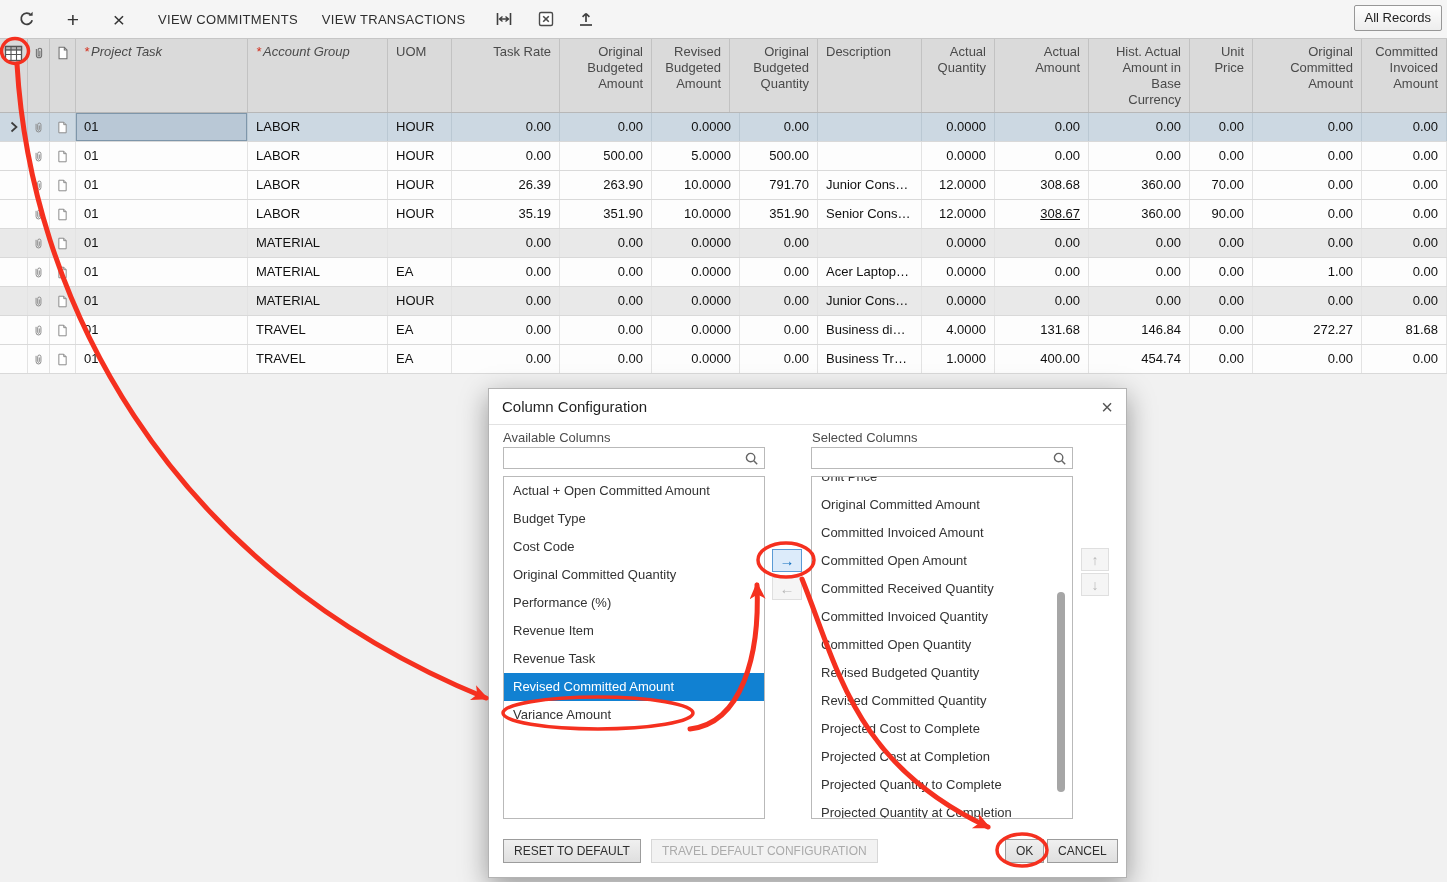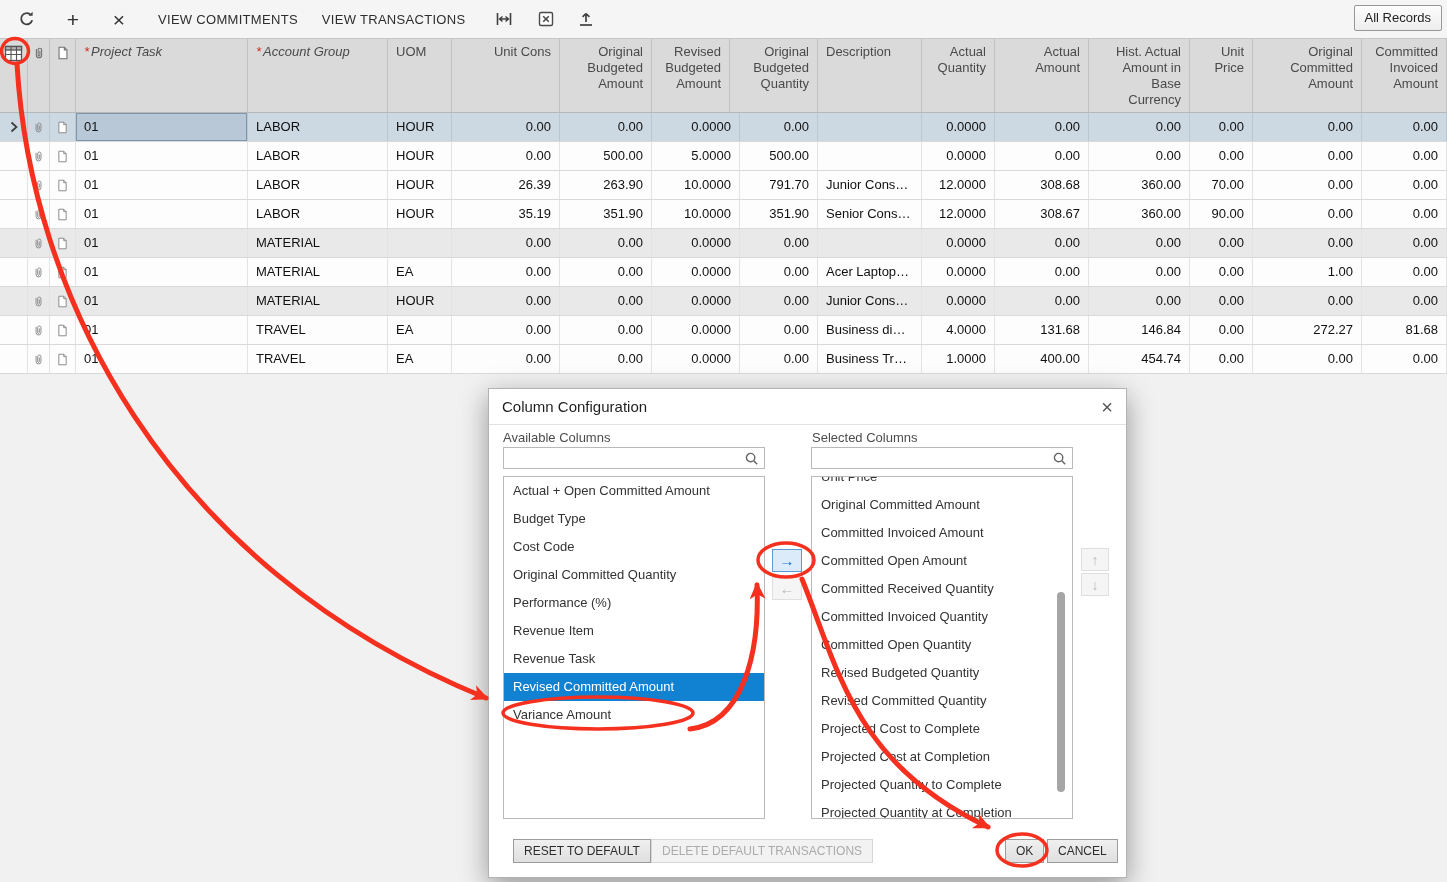--- a/index.html
+++ b/index.html
@@ -45,21 +45,21 @@
   .lsel{background:var(--sel,#1181d2);color:#fff}
   .scrolled{margin-top:-14px}
   .sb-thumb{position:absolute;right:7px;top:115px;width:8px;height:200px;background:#a6a6a6;border-radius:4px;cursor:pointer}
   .xfer{position:absolute;width:30px;height:23px;display:flex;align-items:center;justify-content:center;font-size:15px;cursor:pointer}
   .xfer-right{left:283px;top:160px;background:#dcebfa;border:1px solid #5b9bd5;color:#0f6dbd;font-weight:bold}
   .xfer-left{left:283px;top:188px}
   .updown{left:592px;width:28px;height:23px;font-size:14px}
   .ud-up{top:159px}.ud-down{top:184px}
   .xdis{background:#f5f5f5;border:1px solid #dfdfdf;color:#b8b8b8;font-weight:normal}
   .dbtn{position:absolute;top:450px;height:24px;line-height:22px;padding:0 10px;font-size:12px;color:#2e2e2e;background:linear-gradient(#f0f0f0,#dfdfdf);border:1px solid #9c9c9c;white-space:nowrap;cursor:pointer}
-  .btn-reset{left:24px}
+  .btn-reset{left:14px}
   .btn-delete{left:162px;background:#f2f2f2;border-color:#d7d7d7;color:#ababab}
   .btn-ok{left:516px}
   .btn-cancel{left:558px}
 
   
   .ann-layer{position:absolute;left:0;top:0;z-index:50;pointer-events:none}
   .ann{fill:none;stroke:#f5301f;stroke-width:3.5}
   .thick{stroke-width:5;stroke-linecap:round}
 </style>
 </head>
@@ -118,21 +118,21 @@
     <div class="hcell icon" style="width:26px">
       <svg width="14" height="16" viewBox="0 0 16 16">
         <path d="M3.5 1.5 h6 l3 3 v10 h-9 z" fill="#fff" stroke="#6f6f6f" stroke-width="1.2"></path>
         <path d="M9.5 1.5 v3 h3" fill="none" stroke="#6f6f6f" stroke-width="1.2"></path>
       </svg>
     </div>
 
   <div class="hcell al" style="width: 172px; font-style: italic;"><span class="req">*</span>Project Task</div>
       <div class="hcell al" style="width: 140px; font-style: italic;"><span class="req">*</span>Account Group</div>
       <div class="hcell al" style="width: 64px;">UOM</div>
-      <div class="hcell ar" style="width: 108px;">Unit Cons</div>
+      <div class="hcell ar" style="width: 108px;">Task Rate</div>
       <div class="hcell ar" style="width: 92px;">Original Budgeted Amount</div>
       <div class="hcell ar" style="width: 78px;">Revised Budgeted Amount</div>
       <div class="hcell ar" style="width: 88px;">Original Budgeted Quantity</div>
       <div class="hcell al" style="width: 104px;">Description</div>
       <div class="hcell ar" style="width: 73px;">Actual Quantity</div>
       <div class="hcell ar" style="width: 94px;">Actual Amount</div>
       <div class="hcell ar" style="width: 101px;">Hist. Actual Amount in Base Currency</div>
       <div class="hcell ar" style="width: 63px;">Unit Price</div>
       <div class="hcell ar" style="width: 109px;">Original Committed Amount</div>
       <div class="hcell ar" style="width: 85px;">Committed Invoiced Amount</div>
@@ -241,21 +241,21 @@
         </div>
         <div class="gcell al" style="width: 172px;">01</div>
         <div class="gcell al" style="width: 140px;">LABOR</div>
         <div class="gcell al" style="width: 64px;">HOUR</div>
         <div class="gcell ar" style="width: 108px;">35.19</div>
         <div class="gcell ar" style="width: 92px;">351.90</div>
         <div class="gcell ar" style="width: 88px;">10.0000</div>
         <div class="gcell ar" style="width: 78px;">351.90</div>
         <div class="gcell al" style="width: 104px;">Senior Cons…</div>
         <div class="gcell ar" style="width: 73px;">12.0000</div>
-        <div class="gcell ar" style="width: 94px;">308.67</div>
+        <div class="gcell ar" style="width: 94px; text-decoration: underline;">308.67</div>
         <div class="gcell ar" style="width: 101px;">360.00</div>
         <div class="gcell ar" style="width: 63px;">90.00</div>
         <div class="gcell ar" style="width: 109px;">0.00</div>
         <div class="gcell ar" style="width: 85px;">0.00</div>
       </div>
       <div class="grow rshade">
         <div class="gcell icon" style="width: 28px;"></div>
         <div class="gcell icon" style="width: 22px;">
           <svg width="13" height="15" viewBox="0 0 16 16">
             <path d="M5 3.5 v7 a3 3 0 0 0 6 0 v-6 a2 2 0 0 0 -4 0 v6 a1 1 0 0 0 2 0 v-5" fill="none" stroke="#8a8a8a" stroke-width="1.2"></path>
@@ -459,21 +459,21 @@
       <span>←</span>
     </div>
   <div class="xfer updown ud-up xdis">
       <span>↑</span>
     </div>
   <div class="xfer updown ud-down xdis">
       <span>↓</span>
     </div>
 
   <div class="dbtn btn-reset">RESET TO DEFAULT</div>
-  <div class="dbtn btn-delete">DELETE DEFAULT TRANSACTIONS</div>
+  <div class="dbtn btn-delete">TRAVEL DEFAULT CONFIGURATION</div>
   <div class="dbtn btn-ok">OK</div>
   <div class="dbtn btn-cancel">CANCEL</div>
 </div>
 
 <svg class="ann-layer" width="1447" height="882" viewBox="0 0 1447 882">
   <defs>
     <marker id="ah" markerUnits="userSpaceOnUse" markerWidth="30" markerHeight="30" refX="14" refY="8" orient="auto">
       <path d="M0,0 L17,8 L0,16 L4.5,8 Z" fill="#f5301f"></path>
     </marker>
   </defs>

